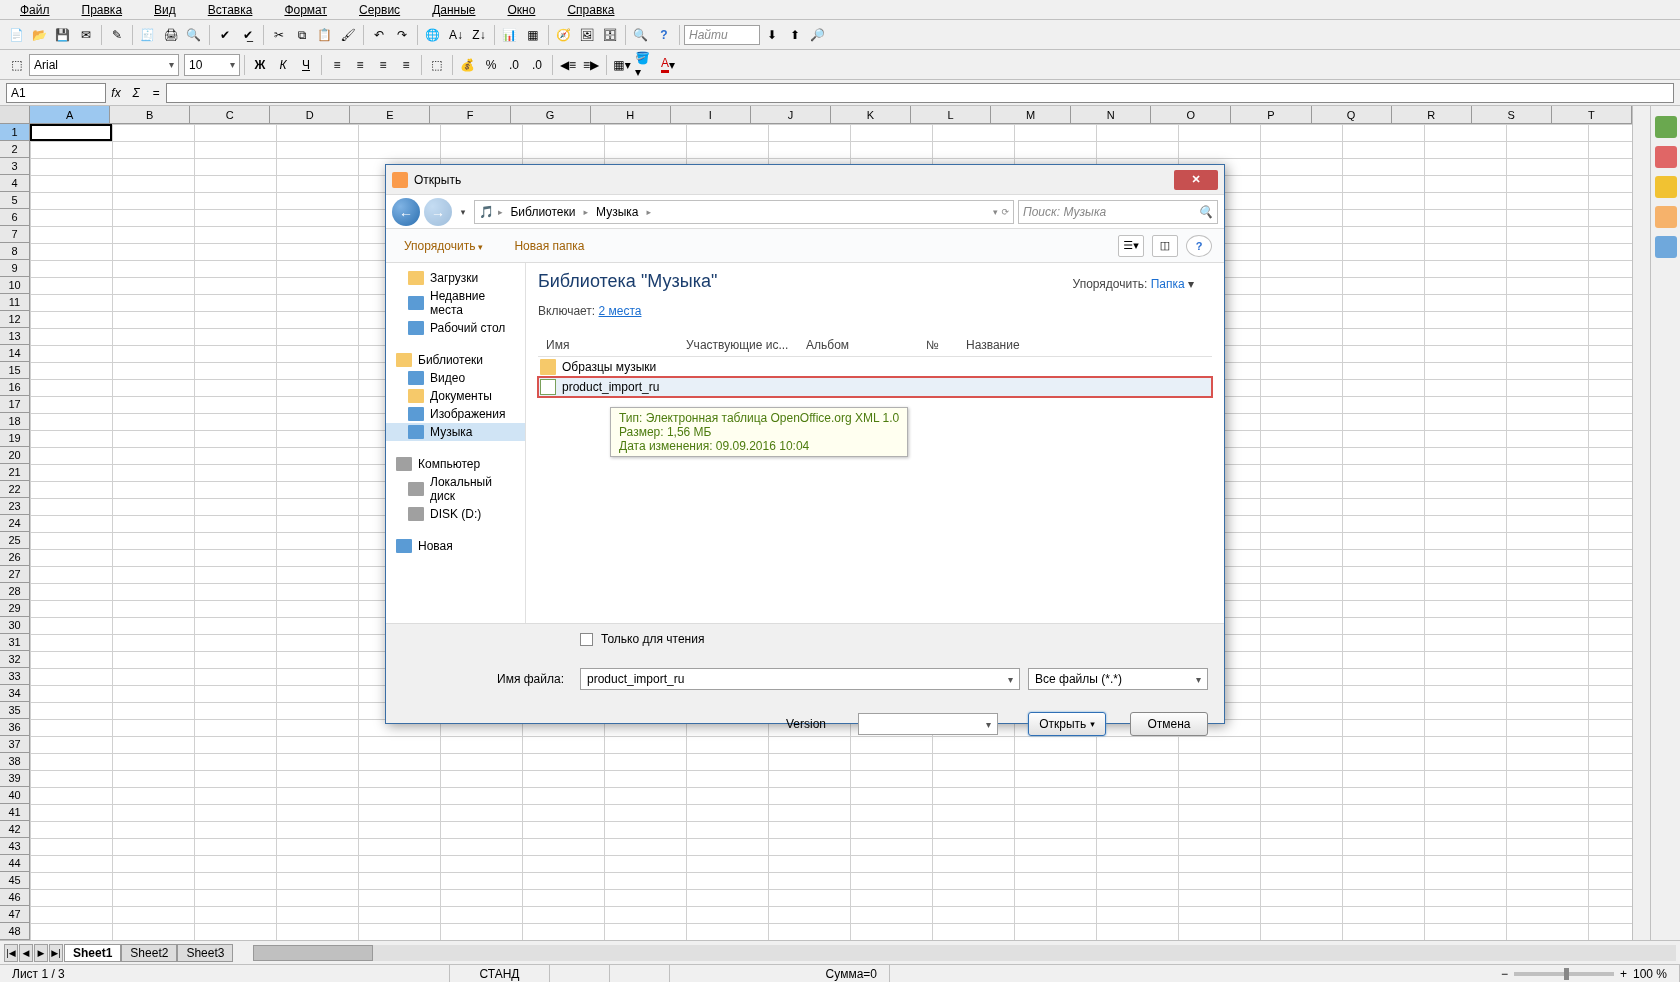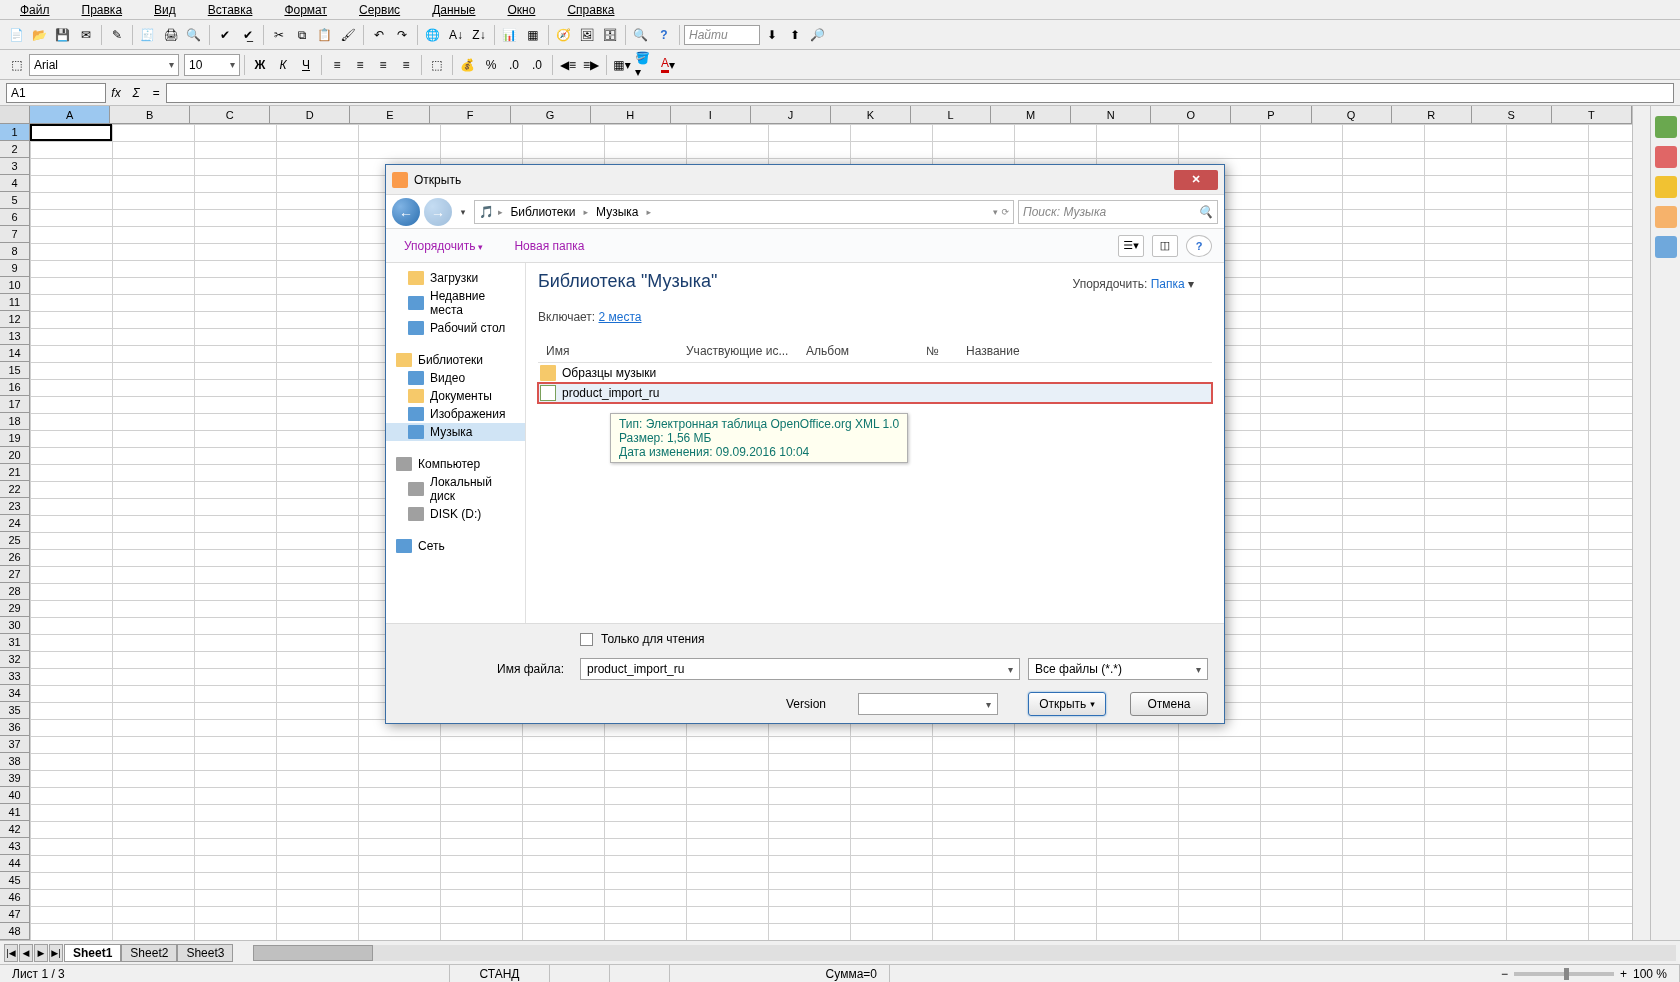--- a/index.html
+++ b/index.html
@@ -54,49 +54,49 @@
 .dlg-close{margin-left:auto;width:44px;height:20px;background:#c75050;color:#fff;display:flex;align-items:center;justify-content:center;border-radius:2px;font-weight:bold;font-size:11px}
 .dlg-pathbar{height:34px;background:#fff;border-bottom:1px solid #dcdcdc;display:flex;align-items:center;padding:0 6px;gap:4px}
 .nav-ball{width:28px;height:28px;border-radius:50%;background:radial-gradient(circle at 30% 30%,#7fb3e4,#2b6fb0);display:flex;align-items:center;justify-content:center;color:#fff;font-size:14px}
 .nav-ball.fwd{opacity:.45}
 .nav-small{width:14px;font-size:9px;color:#444;text-align:center}
 .path-box{flex:1;height:24px;border:1px solid #c0c0c0;display:flex;align-items:center;padding:0 4px;gap:4px;background:#fff}
 .p-crumb{padding:0 4px}
 .p-sep{color:#888;font-size:9px}
 .search-box{width:200px;height:24px;border:1px solid #c0c0c0;display:flex;align-items:center;padding:0 4px;color:#888;font-style:italic;gap:20px;background:#fff}
 .dlg-toolbar{height:34px;border-bottom:1px solid #dcdcdc;display:flex;align-items:center;padding:0 12px;background:#fafbfc}
-.dlg-tool{padding:2px 6px;color:#a21caf}
+.dlg-tool{padding:2px 6px;color:#a16207}
 .dlg-tool.dd:after{content:" ▾";font-size:9px}
 .dlg-tool-right{margin-left:auto;display:flex;gap:8px;align-items:center}
 .mini-btn{width:26px;height:22px;border:1px solid #c0c0c0;background:#fff;display:flex;align-items:center;justify-content:center;font-size:11px;border-radius:2px}
 .dlg-body{flex:1;display:flex;background:#fff;min-height:0}
 .nav-pane{width:140px;border-right:1px solid #e0e0e0;overflow-y:auto;padding:6px 0;position:relative}
 .nav-item{padding:2px 6px 2px 22px;display:flex;align-items:center;gap:6px;cursor:default}
 .nav-item.sel{background:#d0e4f5}
 .nav-group{padding:6px 6px 2px 10px;font-weight:normal;display:flex;align-items:center;gap:6px}
 .nav-ico{width:16px;height:14px;background:#f6c96a;border-radius:1px;display:inline-block;flex:0 0 16px}
 .nav-ico.blue{background:#5a9bd5}
 .nav-ico.drive{background:#a0a0a0}
 .content-pane{flex:1;display:flex;flex-direction:column;padding:8px 12px;position:relative}
 .lib-title{font-size:18px;color:#1a3d6d}
-.lib-sub{font-size:12px;color:#444;margin-top:18px}
+.lib-sub{font-size:12px;color:#444;margin-top:12px}
 .lib-sub a{color:#1a6ed1}
 .sort-line{position:absolute;top:14px;right:30px;font-size:12px;color:#444}
 .sort-line .lnk{color:#1a6ed1}
 .col-head-row{display:flex;border-bottom:1px solid #e0e0e0;font-size:12px;color:#444;margin-top:16px;padding:4px 0}
 .col-head-row div{padding:0 8px}
 .filelist{flex:1;position:relative}
 .file-row{display:flex;align-items:center;height:20px;padding:0 2px;gap:6px}
 .file-row.highlight{outline:2px solid #d9534f}
 .file-row.selbg{background:#e8f0f8;outline-offset:-1px}
 .file-ico{width:16px;height:16px}
 .folder-ico{background:#f6c96a;border-radius:1px}
 .sheet-ico{background:#fff;border:1px solid #7aa05a}
-.tooltip{position:absolute;top:50px;left:72px;background:#fffff0;border:1px solid #b0b0b0;padding:3px 8px;font-size:12px;color:#0f766e;box-shadow:1px 1px 3px rgba(0,0,0,.25)}
-.dlg-footer{height:100px;border-top:1px solid #dcdcdc;background:#f0f0f0;padding:8px 16px;display:flex;flex-direction:column;gap:12px}
+.tooltip{position:absolute;top:50px;left:72px;background:#fffff0;border:1px solid #b0b0b0;padding:3px 8px;font-size:12px;color:#4d7c0f;box-shadow:1px 1px 3px rgba(0,0,0,.25)}
+.dlg-footer{height:100px;border-top:1px solid #dcdcdc;background:#f0f0f0;padding:8px 16px;display:flex;flex-direction:column;gap:22px}
 .f-row{display:flex;align-items:center;gap:8px}
 .f-label{width:170px;text-align:right;padding-right:8px}
 .f-input{height:22px;border:1px solid #a0a0a0;background:#fff;padding:0 6px;display:flex;align-items:center}
 .f-input.fn{flex:1}
 .f-input.dd:after{content:"▾";margin-left:auto;color:#555;font-size:10px}
 .btn{width:78px;height:24px;border:1px solid #888;background:linear-gradient(#fefefe,#e2e2e2);border-radius:3px;display:flex;align-items:center;justify-content:center}
 .btn.primary{border-color:#2f6fb5;box-shadow:0 0 2px #5a9bd5}
 .chk{width:13px;height:13px;border:1px solid #888;background:#fff;display:inline-block}
 .u{text-decoration:underline}
 .right-scrollbar{width:18px;background:#f0f0f0;border-left:1px solid #c0c0c0}
@@ -399,21 +399,21 @@
           <span class="nav-ico drive"></span>
           <span>Локальный диск</span>
         </div>
       <div class="nav-item">
           <span class="nav-ico drive"></span>
           <span>DISK (D:)</span>
         </div>
       <div style="height:10px"></div>
       <div class="nav-group">
           <span class="nav-ico blue"></span>
-          <span>Сеть</span>
+          <span>Новая</span>
         </div>
     </div>
     <div class="content-pane">
       <div class="lib-title">Библиотека "Музыка"</div>
       <div class="lib-sub"><span>Включает:</span> <a href="#">2 места</a></div>
       <div class="sort-line"><span>Упорядочить:</span> <span class="lnk">Папка</span> ▾</div>
       <div class="col-head-row">
         <div style="width:140px">Имя</div>
         <div style="width:120px">Участвующие ис...</div>
         <div style="width:120px">Альбом</div>

